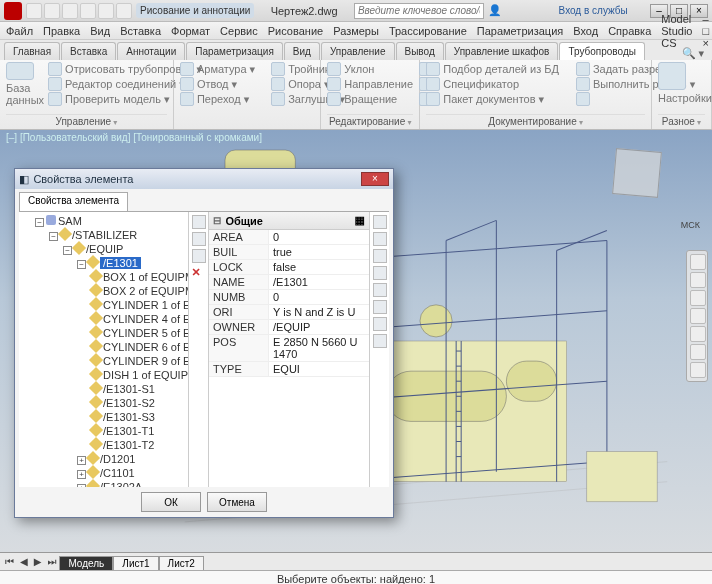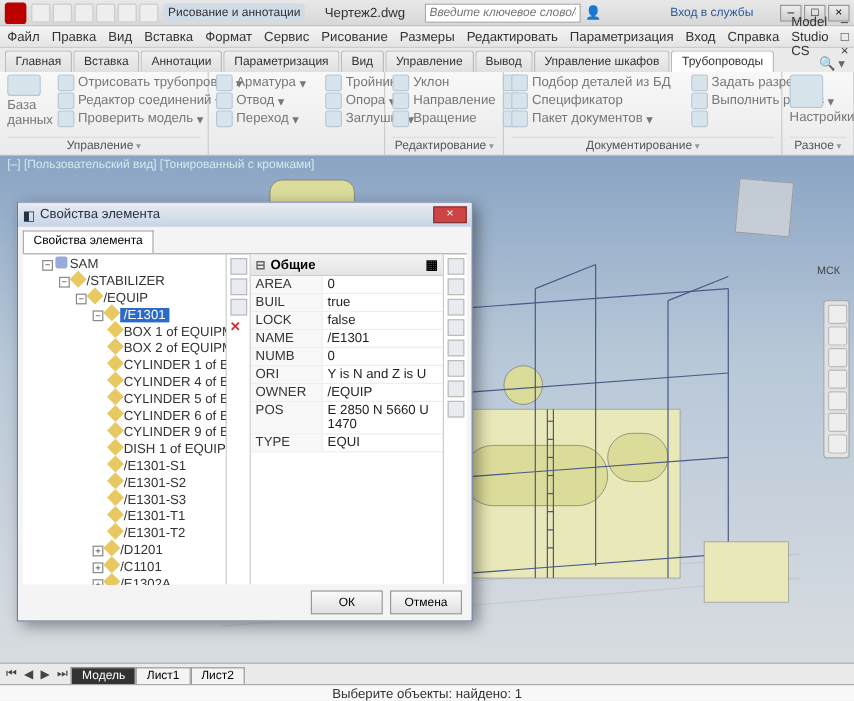--- a/index.html
+++ b/index.html
@@ -62,21 +62,21 @@
 .prop-pane { flex: 1; display: flex; flex-direction: column; }
 .prop-head { height: 18px; background: linear-gradient(#f4f4f4,#e4e4e4); display: flex; align-items: center; padding: 0 4px; gap: 4px; font-size: 10px; font-weight: bold; border-bottom: 1px solid #ccc; }
 .prop-head::before { content: "⊟"; color: #666; }
 .prop-head .pspacer { flex: 1; }
 .prop-grid { flex: 1; overflow: auto; }
 .prop-row { display: flex; border-bottom: 1px solid #eee; font-size: 10px; }
 .prop-row .k { width: 60px; padding: 1px 4px; color: #333; background: #f8f8f8; border-right: 1px solid #eee; }
 .prop-row .v { flex: 1; padding: 1px 4px; color: #222; }
 .side-tools { width: 20px; display: flex; flex-direction: column; gap: 3px; padding: 3px 2px; align-items: center; border-left: 1px solid #ccc; }
 .side-tools span { width: 14px; height: 14px; background: #e8ecf0; border: 1px solid #bbb; }
-.dlg-footer { height: 30px; display: flex; justify-content: flex-end; align-items: center; gap: 6px; padding: 0 8px; }
+.dlg-footer { height: 30px; display: flex; justify-content: center; align-items: center; gap: 6px; padding: 0 8px; }
 .dlg-footer button { width: 60px; height: 20px; background: linear-gradient(#fafafa,#e0e0e0); border: 1px solid #999; font-size: 10px; }
 
 .tree ul { list-style: none; padding-left: 14px; }
 .tree li { white-space: nowrap; line-height: 14px; }
 .tree .tg { display: inline-block; width: 9px; height: 9px; border: 1px solid #888; text-align: center; line-height: 7px; font-size: 8px; margin-right: 2px; color: #444; background: #fff; }
 .tree .ico { display: inline-block; width: 10px; height: 10px; background: #e8c860; margin-right: 2px; transform: rotate(45deg); }
 .tree .ico.db { background: #9ad; transform: none; border-radius: 2px; }
 .tree .sel { background: #2a6ac8; color: #fff; padding: 0 3px; }
 
 .layout-tabs { height: 18px; background: #eaeaea; display: flex; align-items: center; border-top: 1px solid #999; padding: 0 2px; }
@@ -116,21 +116,21 @@
 
 <div class="menubar">
   <span>Файл</span>
   <span>Правка</span>
   <span>Вид</span>
   <span>Вставка</span>
   <span>Формат</span>
   <span>Сервис</span>
   <span>Рисование</span>
   <span>Размеры</span>
-  <span>Редактировать</span>
+  <span>Трассирование</span>
   <span>Параметризация</span>
   <span>Вход</span>
   <span>Справка</span>
   <span>Model Studio CS</span>
   <span style="margin-left:auto">– □ ×</span>
 </div>
 
 <div class="ribbon-tabs">
   <div class="tab">Главная</div>
   <div class="tab">Вставка</div>

